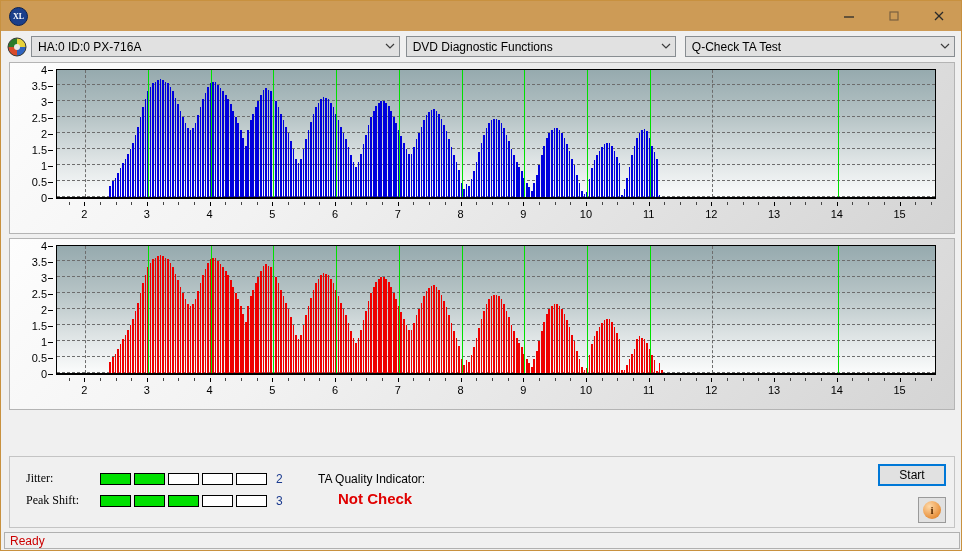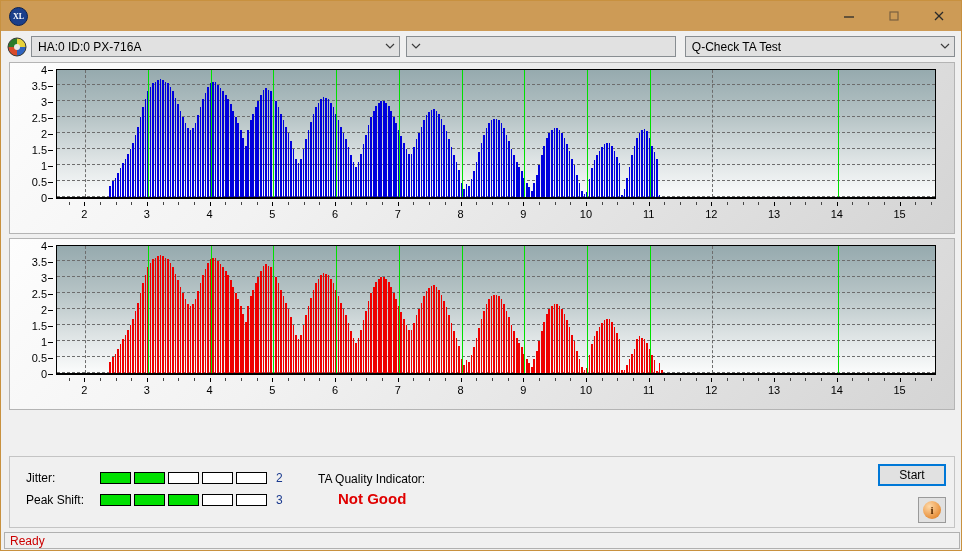--- a/index.html
+++ b/index.html
@@ -142,21 +142,21 @@
   .infopanel{
     position:absolute;left:8px;top:455px;
     width:946px;height:72px;
     box-sizing:border-box;
     border:1px solid #c4c4c4;
     background:#f0f0f0;
   }
   .ind-row{position:absolute;display:flex;align-items:center;}
   .ind-label{
     font-size:12px;color:#000;width:74px;
-    font-family:Liberation Sans, sans-serif;
+    font-family:Liberation Serif, serif;
   }
   .seg-wrap{display:flex;gap:3px;}
   .seg{
     width:31px;height:12px;box-sizing:border-box;
     border:1px solid #000;background:#ffffff;
   }
   .seg.on{background:#00e000;}
   .ind-val{
     margin-left:9px;font-size:12px;color:#1a3a8f;
     font-family:"Liberation Sans", sans-serif;
@@ -245,20 +245,21 @@
     </svg>
     <div class="combo" id="combo-drive">
       <span class="txt">HA:0 ID:0  PX-716A</span>
       <span class="arrow">
         <svg width="10" height="7" viewBox="0 0 10 7">
             <polyline points="1,1 5,5 9,1" fill="none" stroke="#3c3c3c" stroke-width="1.2"></polyline>
           </svg>
       </span>
     </div>
     <div class="combo" id="combo-func">
+      <span class="txt">DVD Diagnostic Functions</span>
       <span class="arrow">
         <svg width="10" height="7" viewBox="0 0 10 7">
             <polyline points="1,1 5,5 9,1" fill="none" stroke="#3c3c3c" stroke-width="1.2"></polyline>
           </svg>
       </span>
     </div>
     <div class="combo" id="combo-test">
       <span class="txt">Q-Check TA Test</span>
       <span class="arrow">
         <svg width="10" height="7" viewBox="0 0 10 7">
@@ -974,21 +975,21 @@
           <span class="seg on" style="background: rgb(0, 224, 0);"></span>
           <span class="seg on" style="background: rgb(0, 224, 0);"></span>
           <span class="seg on" style="background: rgb(0, 224, 0);"></span>
           <span class="seg"></span>
           <span class="seg"></span>
         </span>
       <span class="ind-val">3</span>
     </div>
 
     <div class="ta-title">TA Quality Indicator:</div>
-    <div class="ta-value">Not Good</div>
+    <div class="ta-value">Not Check</div>
 
     <div class="start-btn">Start</div>
 
     <div class="info-btn">
       <span class="info-circle">i</span>
     </div>
   </div>
 
   <div class="statusbar">
     <span class="status-text">Ready</span>

